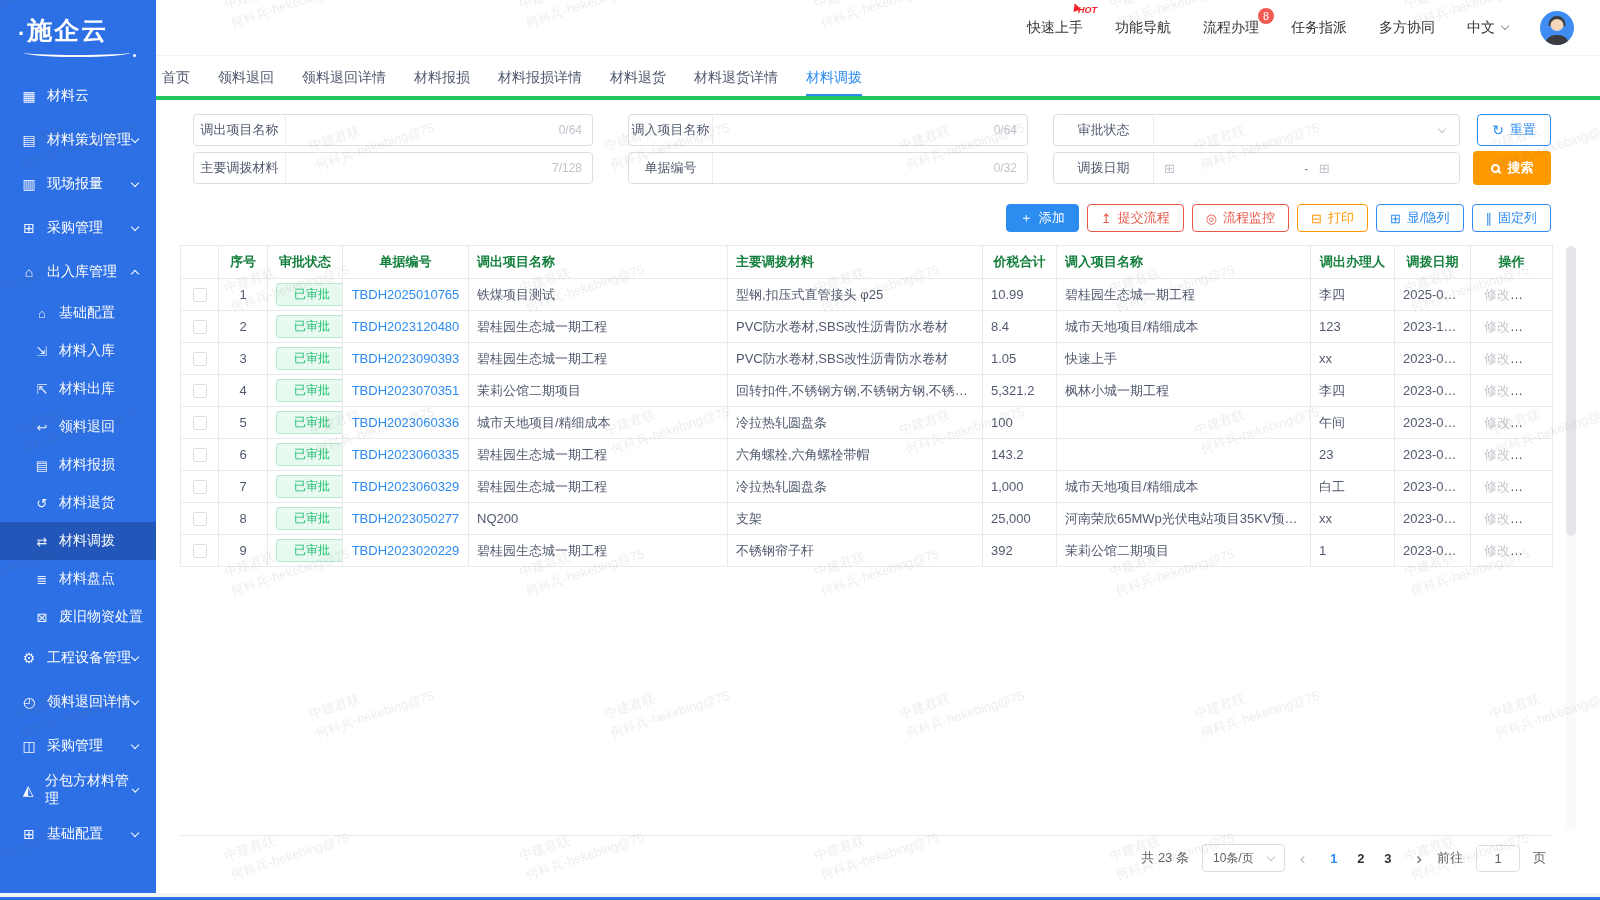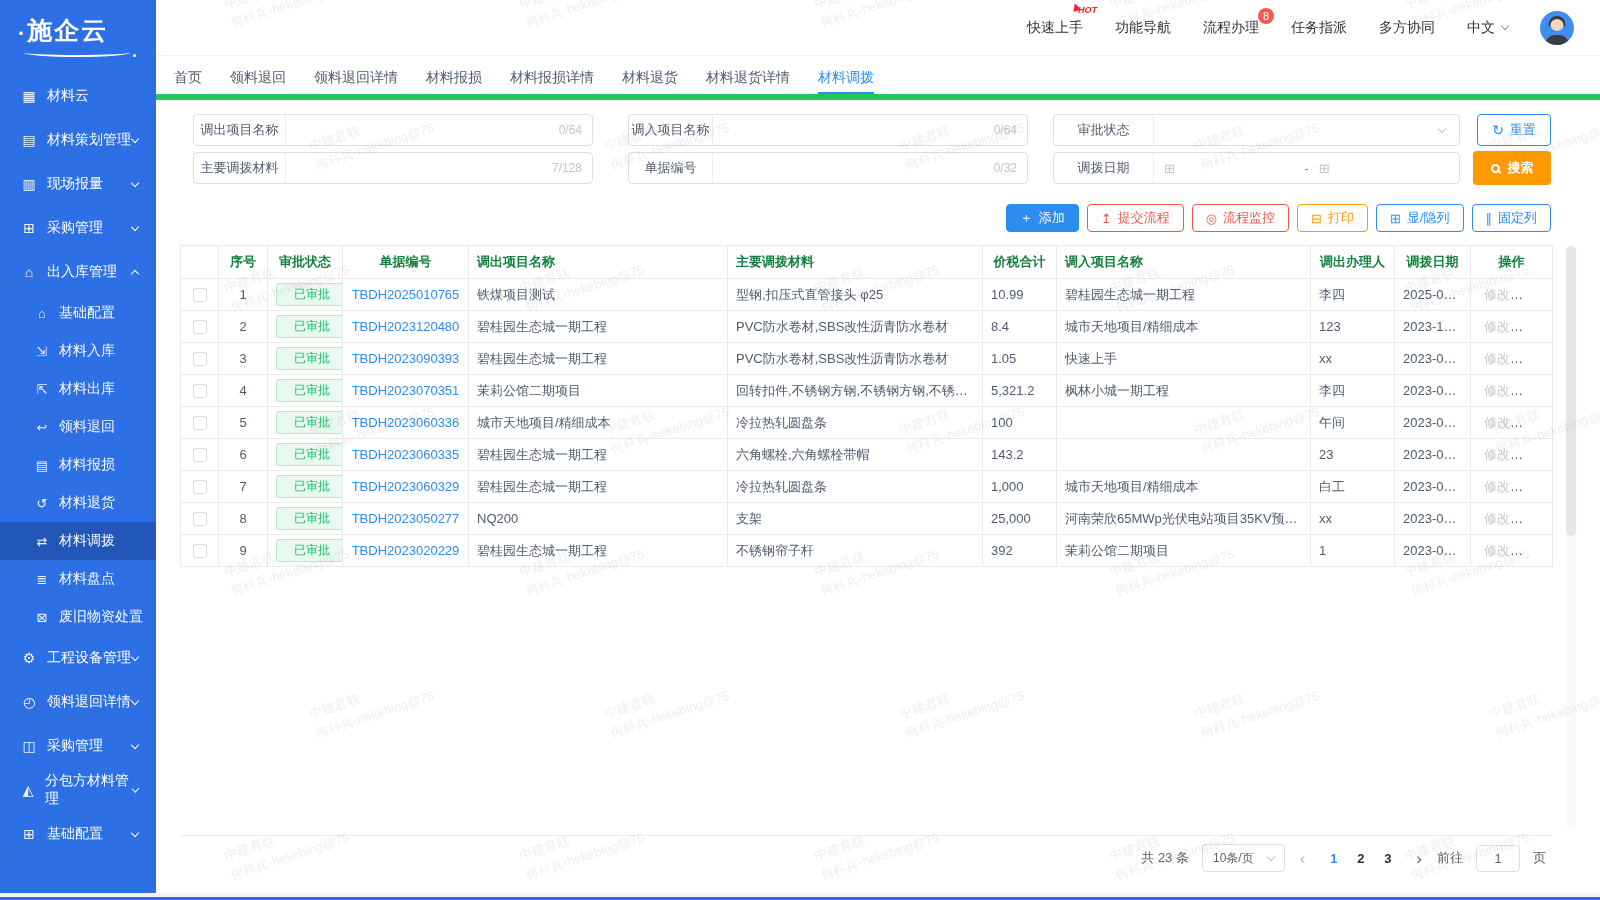--- a/index.html
+++ b/index.html
@@ -33,21 +33,21 @@
   .hot-badge::before { content:''; position:absolute; left:-6px; top:-2px; width:0; height:0; border-left:4px solid transparent; border-right:4px solid transparent; border-bottom:8px solid #f5222d; transform:rotate(-18deg); }
   .num-badge { position:absolute; top:-11px; right:-15px; min-width:16px; height:16px; border-radius:8px; background:#f15a51; color:#fff; font-size:11px; line-height:16px; text-align:center; padding:0 2px; }
   .lang { display:flex; align-items:center; gap:7px; font-size:14px; color:#333; cursor:pointer; }
   .lang .chev { color:#999; }
   .avatar { width:34px; height:34px; border-radius:50%; background:#3f8cf3; position:relative; overflow:hidden; cursor:pointer; }
   .avatar .hair { position:absolute; top:5px; left:50%; transform:translateX(-50%); width:17px; height:10px; background:#3b3b40; border-radius:9px 9px 0 0; }
   .avatar .face { position:absolute; top:8px; left:50%; transform:translateX(-50%); width:13px; height:12px; background:#f6d7bc; border-radius:50%; }
   .avatar .body { position:absolute; bottom:-3px; left:50%; transform:translateX(-50%); width:24px; height:13px; background:#3b3b40; border-radius:10px 10px 0 0; }
 
   
-  .tabbar { position:absolute; left:156px; top:56px; width:1444px; height:44px; background:#fff; border-bottom:6px solid #22c55e; display:flex; align-items:stretch; padding-left:18px; z-index:3; }
+  .tabbar { position:absolute; left:156px; top:56px; width:1444px; height:44px; background:#fff; border-bottom:4px solid #22c55e; display:flex; align-items:stretch; padding-left:6px; z-index:3; }
   .tab { line-height:42px; font-size:14px; color:#515a6e; margin-right:28px; cursor:pointer; white-space:nowrap; }
   .tab.active { color:#2d8cf0; border-bottom:2px solid #2d8cf0; }
 
   
   .content { position:absolute; left:156px; top:100px; width:1444px; height:793px; background:#fff; z-index:2; }
 
   .fgroup { position:absolute; height:32px; display:flex; align-items:center; background:#fff; border:1px solid #dcdee2; border-radius:4px; }
   .fg-r1c1 { left:37px;  top:14px; width:400px; }
   .fg-r1c2 { left:472px; top:14px; width:400px; }
   .fg-r1c3 { left:897px; top:14px; width:407px; }

